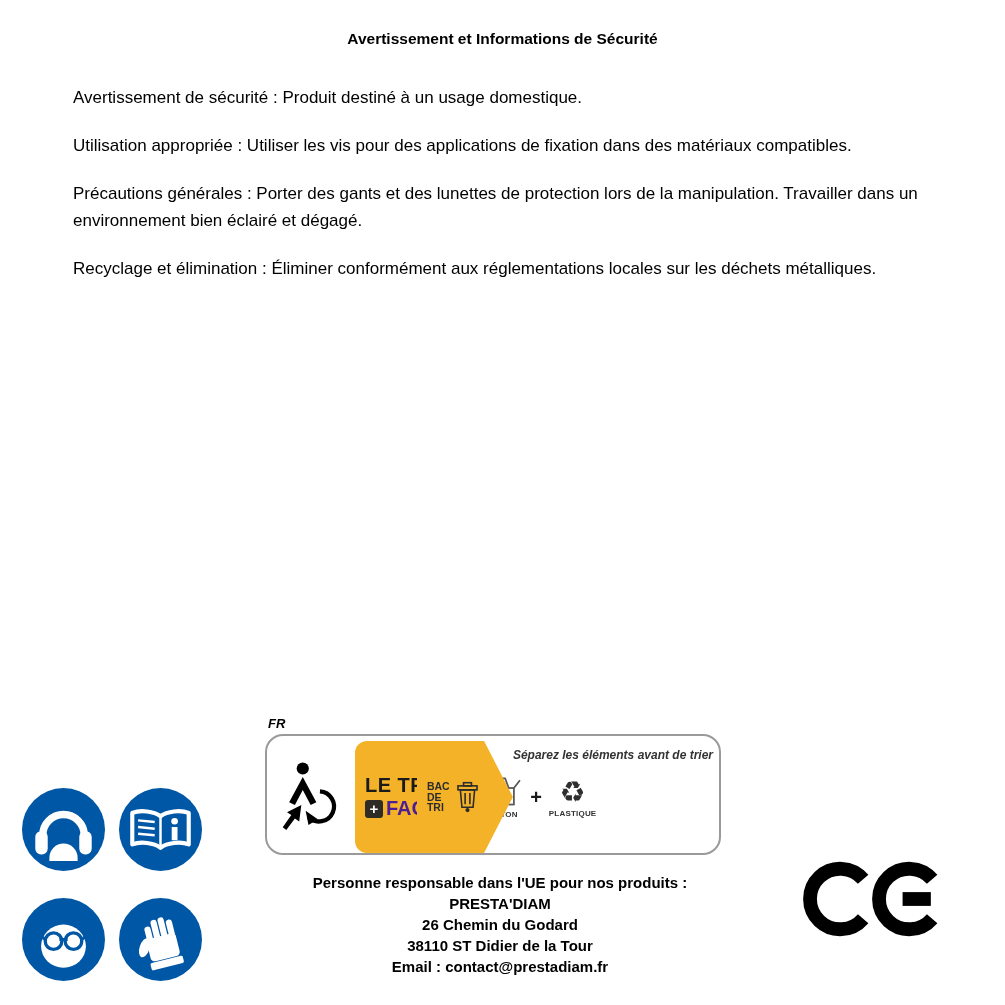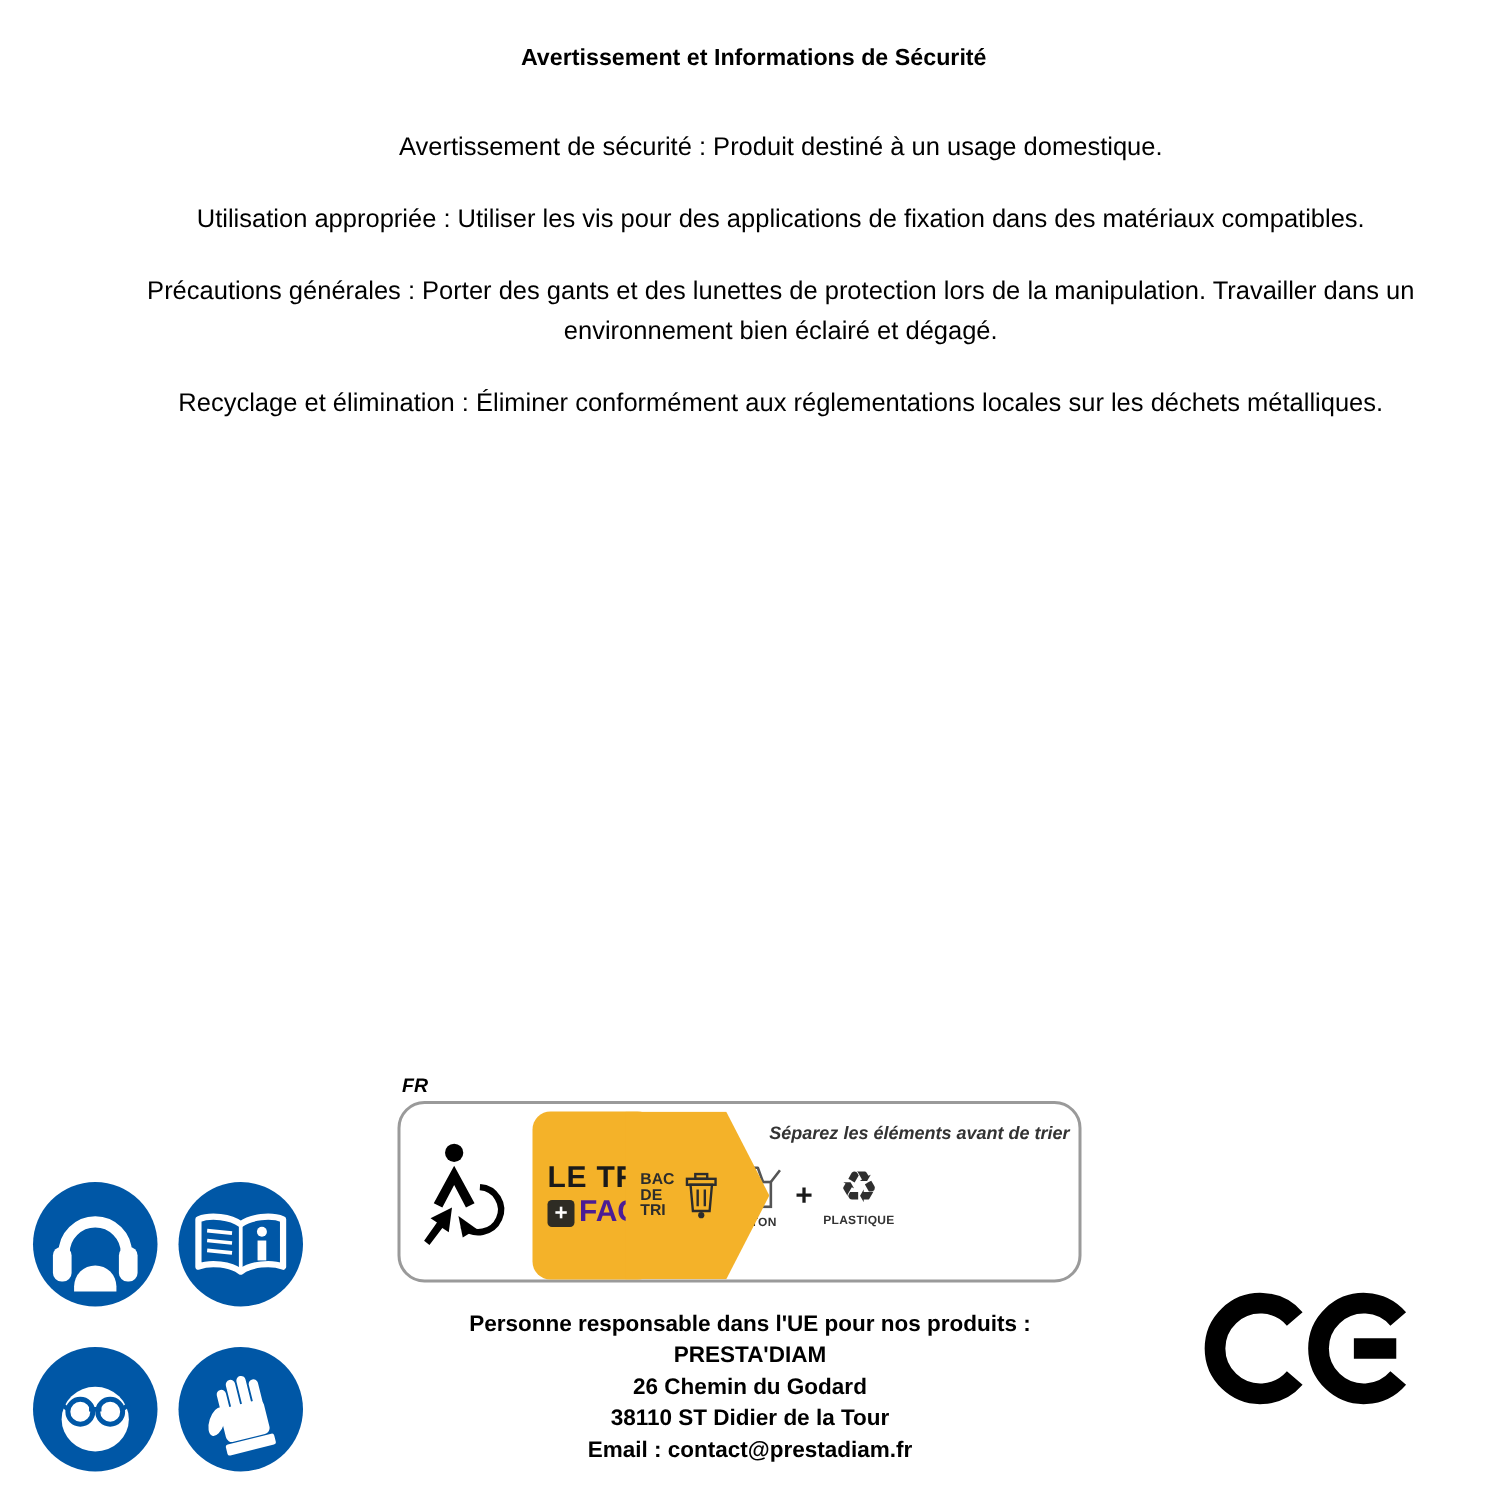--- a/index.html
+++ b/index.html
@@ -10,21 +10,21 @@
   }
   html,body{ background:#fff; }
   .page{
     position:relative; width:1005px; height:993px; background:#fff;
     font-family:"Liberation Sans", sans-serif; color:var(--text-color); overflow:hidden;
   }
   .doc-title{
     position:absolute; top:30px; left:0; width:100%;
     text-align:center; font-size:15.5px; font-weight:bold;
   }
-  .paragraphs{ position:absolute; top:84px; left:73px; width:895px;text-align:center; }
+  .paragraphs{ position:absolute; top:84px; left:73px; width:895px; }
   .paragraphs p{ font-size:17px; line-height:27px; margin-bottom:21px; }
 
   
   .mandatory-icons{
     position:absolute; left:22px; top:788px;
     display:grid; grid-template-columns:83px 83px; column-gap:14px; row-gap:27px;
   }
   .mandatory-icon{
     width:83px; height:83px; border-radius:50%;
     background:var(--mandatory-blue);

